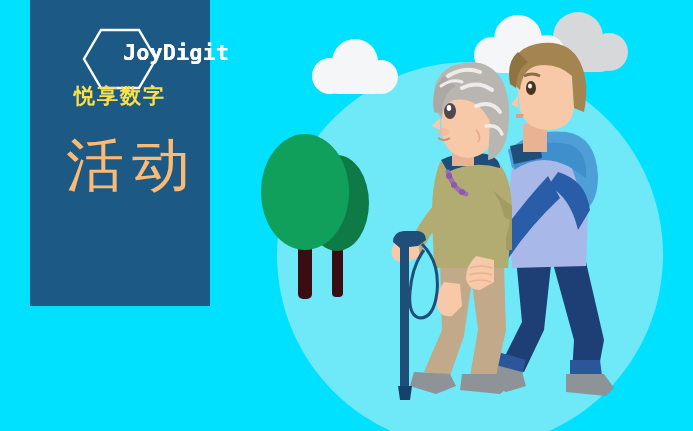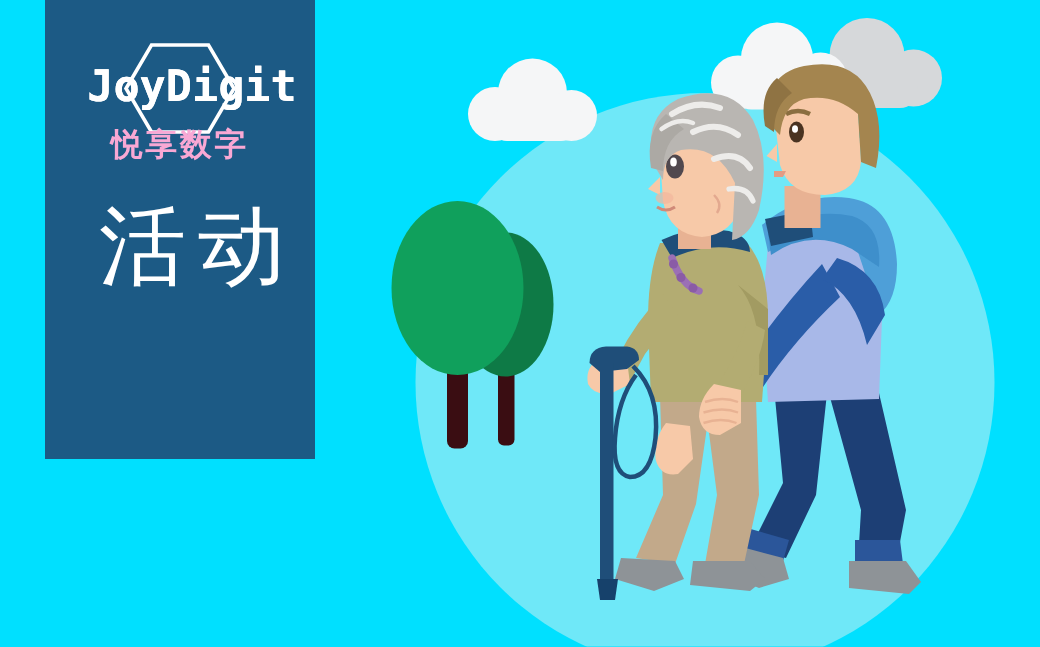--- a/index.html
+++ b/index.html
@@ -14,31 +14,32 @@
   #panel{
     position:absolute;left:30px;top:0;width:180px;height:306px;
     background:#1C5A85;z-index:20;
   }
   #logo-wrap{position:absolute;left:0;top:26px;width:180px;height:96px;}
   #hexagon{
     position:absolute;left:52px;top:2px;width:76px;height:62px;
   }
   #logo-text{
     position:absolute;left:0;top:14px;width:196px;text-align:center;
-    color:#ffffff;font-size:29px;font-weight:bold;letter-spacing:0px;
+    color:#ffffff;font-size:22px;font-weight:bold;letter-spacing:0px;
     font-family:"DejaVu Sans Mono","Liberation Mono",monospace;
     text-shadow:0 0 0 #fff;
+    padding-left:48px;
   }
   #logo-cn{
     position:absolute;left:0;top:56px;width:180px;text-align:center;
-    color:#f9a8d4;font-size:21px;font-weight:bold;letter-spacing:2px;
+    color:#fde047;font-size:21px;font-weight:bold;letter-spacing:2px;
   }
   #title{
     position:absolute;left:0;top:134px;width:204px;text-align:center;
-    color:#ffffff;
+    color:#fdba74;
   }
   #title .line{font-size:58px;line-height:62px;letter-spacing:8px;font-weight:400;}
 
   
   #scene{position:absolute;left:0;top:0;width:693px;height:431px;z-index:5;}
 </style>
 </head>
 <body>
 
 <div id="stage">

